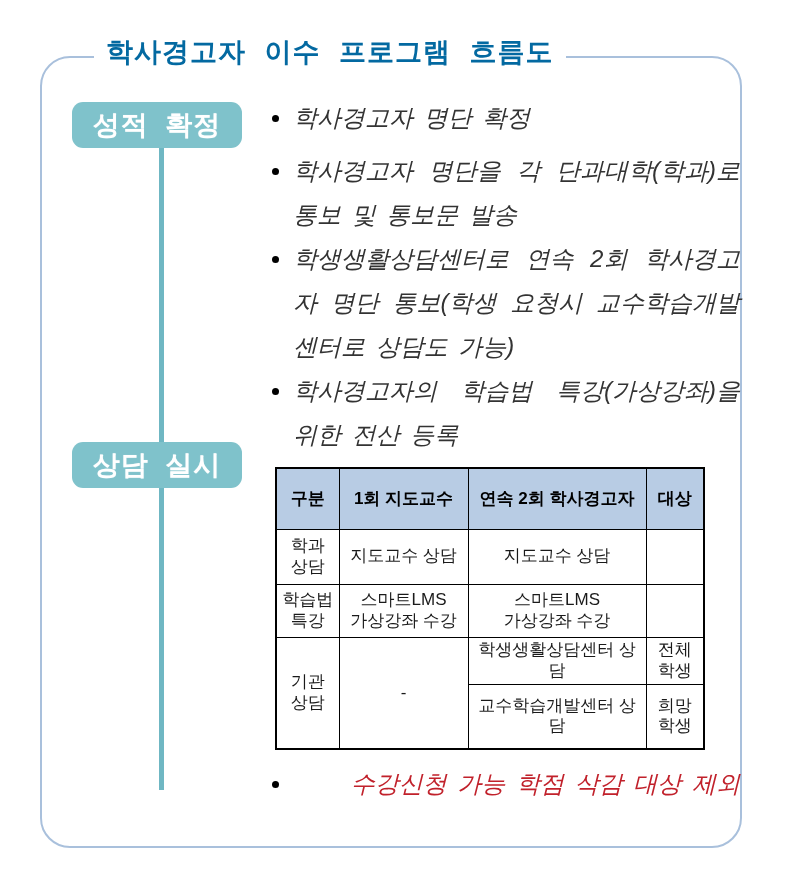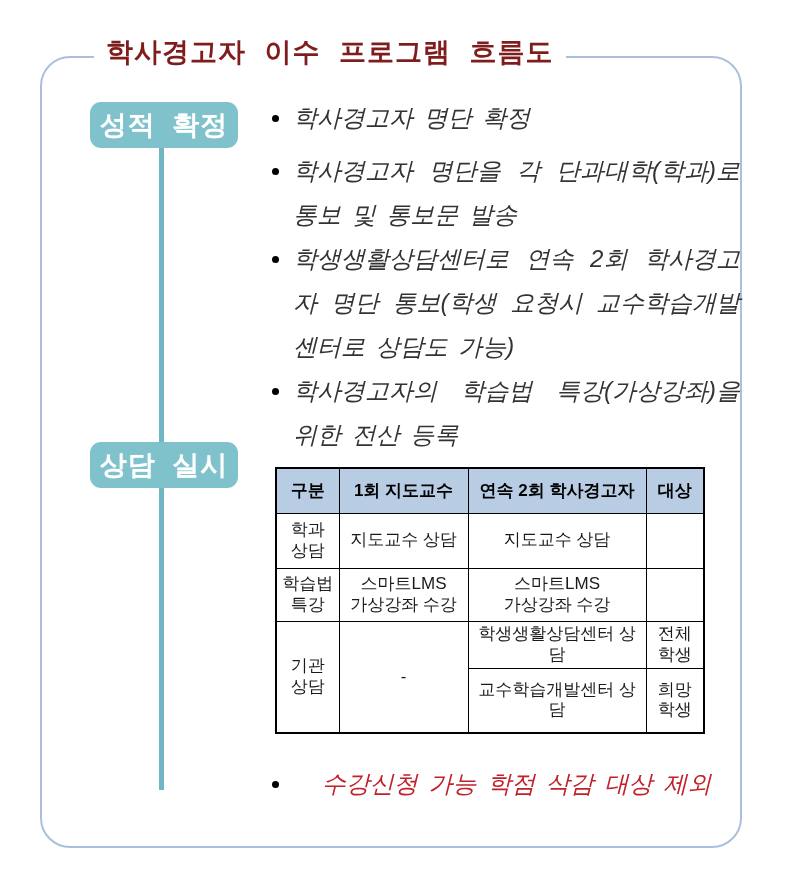--- a/index.html
+++ b/index.html
@@ -28,35 +28,35 @@
     border:2px solid var(--frame-border);
     border-radius:30px;
     background:transparent;
   }
 
   
   .title{
     position:absolute;left:94px;top:34px;
     background:#ffffff;
     padding:0 12px;
-    font-size:27px;font-weight:bold;color:#7f1d1d;
+    font-size:27px;font-weight:bold;color:#0369a1;
     letter-spacing:1px;word-spacing:10px;
     white-space:nowrap;
     z-index:3;
   }
 
   
   .connector{
     position:absolute;left:159px;top:125px;width:5px;height:665px;
     background:var(--connector);
     z-index:1;
   }
 
   .stage{
-    position:absolute;left:90px;width:148px;height:46px;
+    position:absolute;left:72px;width:170px;height:46px;
     background:var(--stage-fill);
     border-radius:11px;
     color:var(--stage-text);
     font-size:27px;font-weight:bold;
     letter-spacing:1px;word-spacing:8px;
     display:flex;align-items:center;justify-content:center;
     z-index:2;
     text-shadow:0 0 1px rgba(255,255,255,.4);
   }
   .stage-1{top:102px;}
@@ -78,42 +78,42 @@
   }
   .bullet p{
     flex:1;
     font-size:24px;line-height:44px;
     color:var(--body-text);
     text-align:justify;
     word-spacing:4px;
     white-space:pre-line;
     font-style:italic;
   }
-  .notes-4 .bullet p{color:var(--red-text);text-align:center;}
+  .notes-4 .bullet p{color:var(--red-text);text-align:right;}
 
   
   .ctable{
     position:absolute;left:275px;top:467px;z-index:2;
     border-collapse:collapse;
     background:#fff;
     border:2px solid var(--table-border);
     table-layout:fixed;
   }
   .ctable th,.ctable td{
     border:1px solid var(--table-border);
     text-align:center;vertical-align:middle;
     font-size:17px;color:#1a1a1a;
     white-space:pre-line;
     padding:1px 2px;
     line-height:1.2;
   }
   .ctable th{
     background:var(--table-header-bg);
     font-weight:bold;color:#000;
-    height:45px;
+    height:61px;
   }
   .col-cat{width:63px;}
   .col-first{width:129px;}
   .col-second{width:178px;}
   .col-target{width:58px;}
   .row-dept td{height:55px;}
   .row-lecture td{height:53px;text-align:center;}
   .row-agency-1 td{height:47px;}
   .row-agency-2 td{height:65px;}
   .cell-tight{line-height:0.95;}

